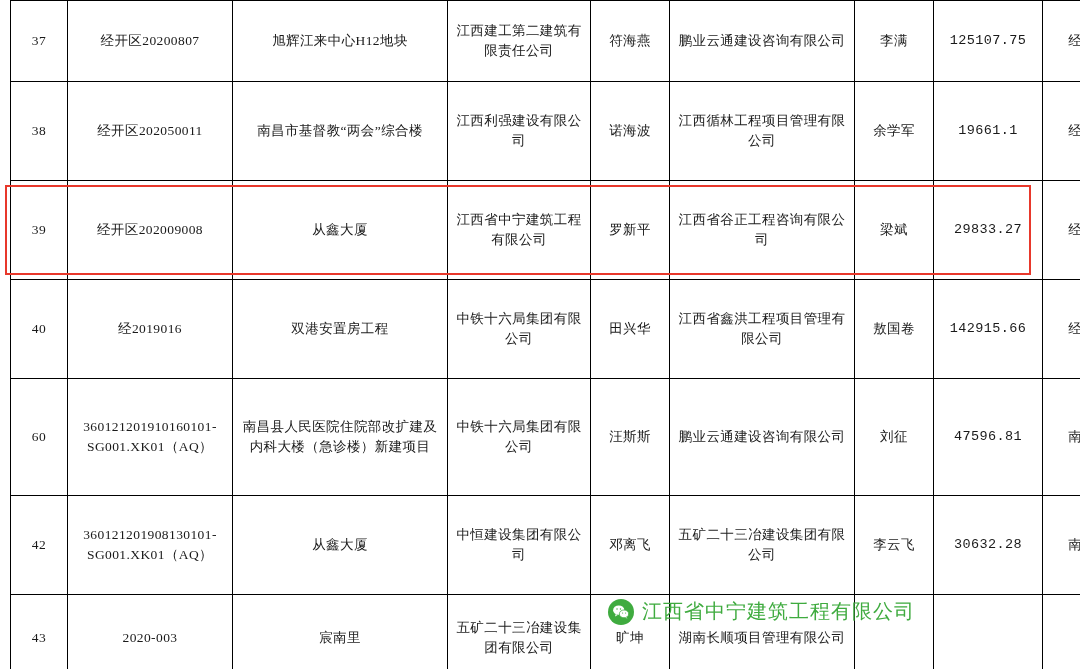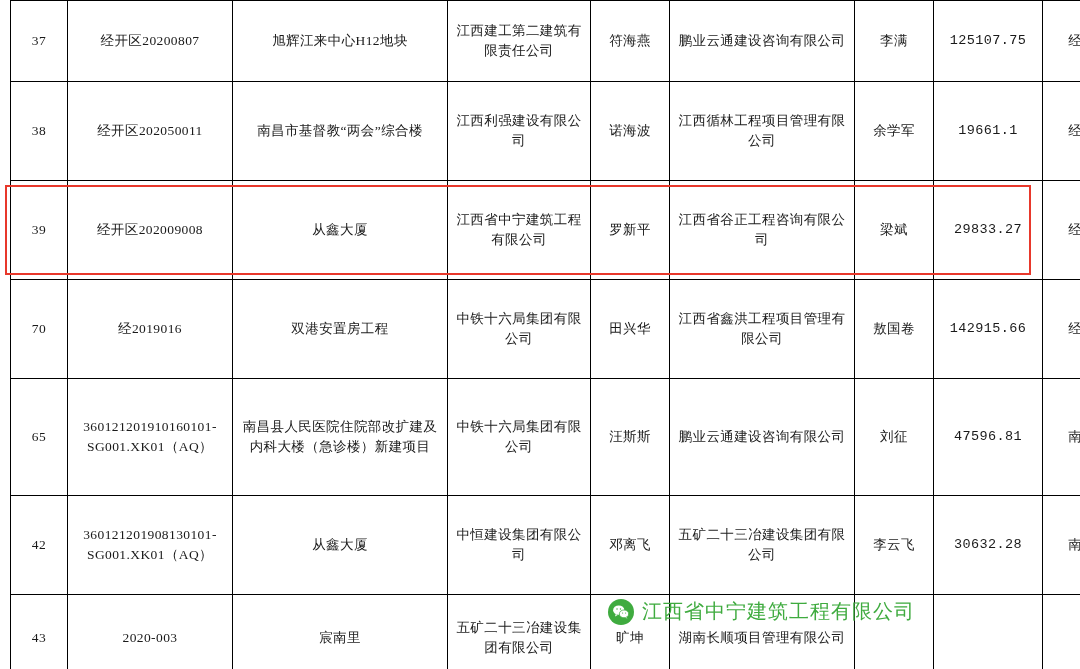--- a/index.html
+++ b/index.html
@@ -136,33 +136,33 @@
         <td class="c-project">从鑫大厦</td>
         <td class="c-builder">江西省中宁建筑工程有限公司</td>
         <td class="c-person1">罗新平</td>
         <td class="c-super">江西省谷正工程咨询有限公司</td>
         <td class="c-person2">梁斌</td>
         <td class="c-amount">29833.27</td>
         <td class="c-area">经开区</td>
       </tr>
 
       <tr class="r3">
-        <td class="c-no">70</td>
+        <td class="c-no">40</td>
         <td class="c-code">经2019016</td>
         <td class="c-project">双港安置房工程</td>
         <td class="c-builder">中铁十六局集团有限公司</td>
         <td class="c-person1">田兴华</td>
         <td class="c-super">江西省鑫洪工程项目管理有限公司</td>
         <td class="c-person2">敖国卷</td>
         <td class="c-amount">142915.66</td>
         <td class="c-area">经开区</td>
       </tr>
 
       <tr class="r4">
-        <td class="c-no">65</td>
+        <td class="c-no">60</td>
         <td class="c-code">360121201910160101-SG001.XK01（AQ）</td>
         <td class="c-project">南昌县人民医院住院部改扩建及内科大楼（急诊楼）新建项目</td>
         <td class="c-builder">中铁十六局集团有限公司</td>
         <td class="c-person1">汪斯斯</td>
         <td class="c-super">鹏业云通建设咨询有限公司</td>
         <td class="c-person2">刘征</td>
         <td class="c-amount">47596.81</td>
         <td class="c-area">南昌县</td>
       </tr>
 

